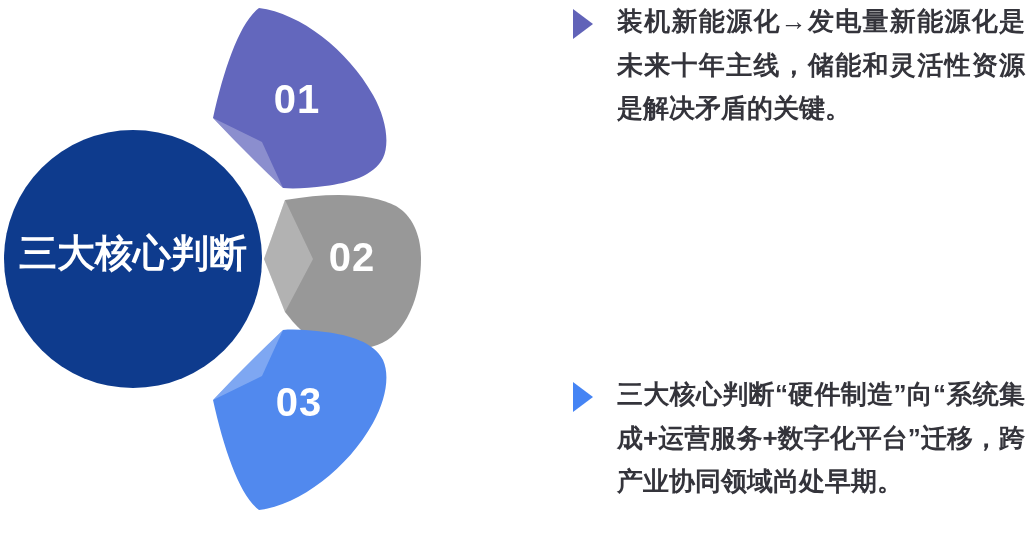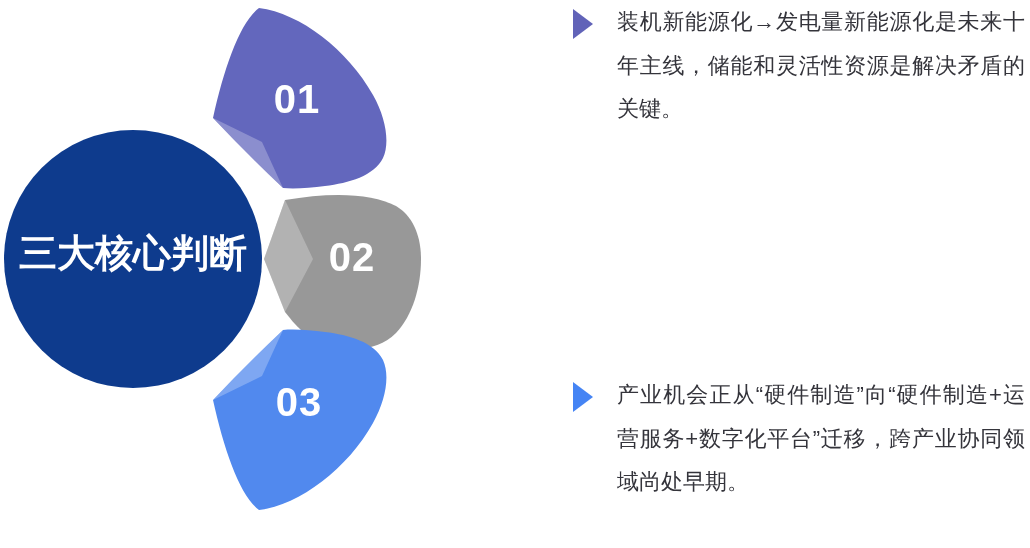--- a/index.html
+++ b/index.html
@@ -19,21 +19,21 @@
     font-family:"Liberation Sans","DejaVu Sans",sans-serif;
   }
   .points{position:absolute;left:560px;top:0;width:470px;height:548px;}
   .point{position:absolute;left:0;width:470px;}
   .point-1{top:0px;}
   .point-2{top:188px;}
   .point-3{top:373px;}
   .bullet{position:absolute;left:13px;top:9px;}
   .ptext{
     margin:0 0 0 57px;width:408px;
-    font-size:22px;line-height:43.5px;font-weight:400;color:#34343B;
+    font-size:26px;line-height:43.5px;font-weight:700;color:#34343B;
     text-align:justify;
   }
   .point-2 .ptext{text-align-last:justify;}
 </style>
 </head>
 <body>
 
 <div class="stage">
 
   <svg class="diagram" width="470" height="548" viewBox="0 0 470 548">
@@ -83,17 +83,17 @@
         <polygon points="0,0 20,15 0,30" fill="#6163B8"></polygon>
       </svg>
       <p class="ptext">装机新能源化→发电量新能源化是未来十年主线，储能和灵活性资源是解决矛盾的关键。</p>
     </div>
 
 
     <div class="point point-3">
       <svg class="bullet" width="20" height="30" viewBox="0 0 20 30">
         <polygon points="0,0 20,15 0,30" fill="#4584F4"></polygon>
       </svg>
-      <p class="ptext">产业机会正从“硬件制造”向“硬件制造+运营服务+数字化平台”迁移，跨产业协同领域尚处早期。</p>
+      <p class="ptext">三大核心判断“硬件制造”向“系统集成+运营服务+数字化平台”迁移，跨产业协同领域尚处早期。</p>
     </div>
 
   </div>
 </div>
 
 </body></html>

